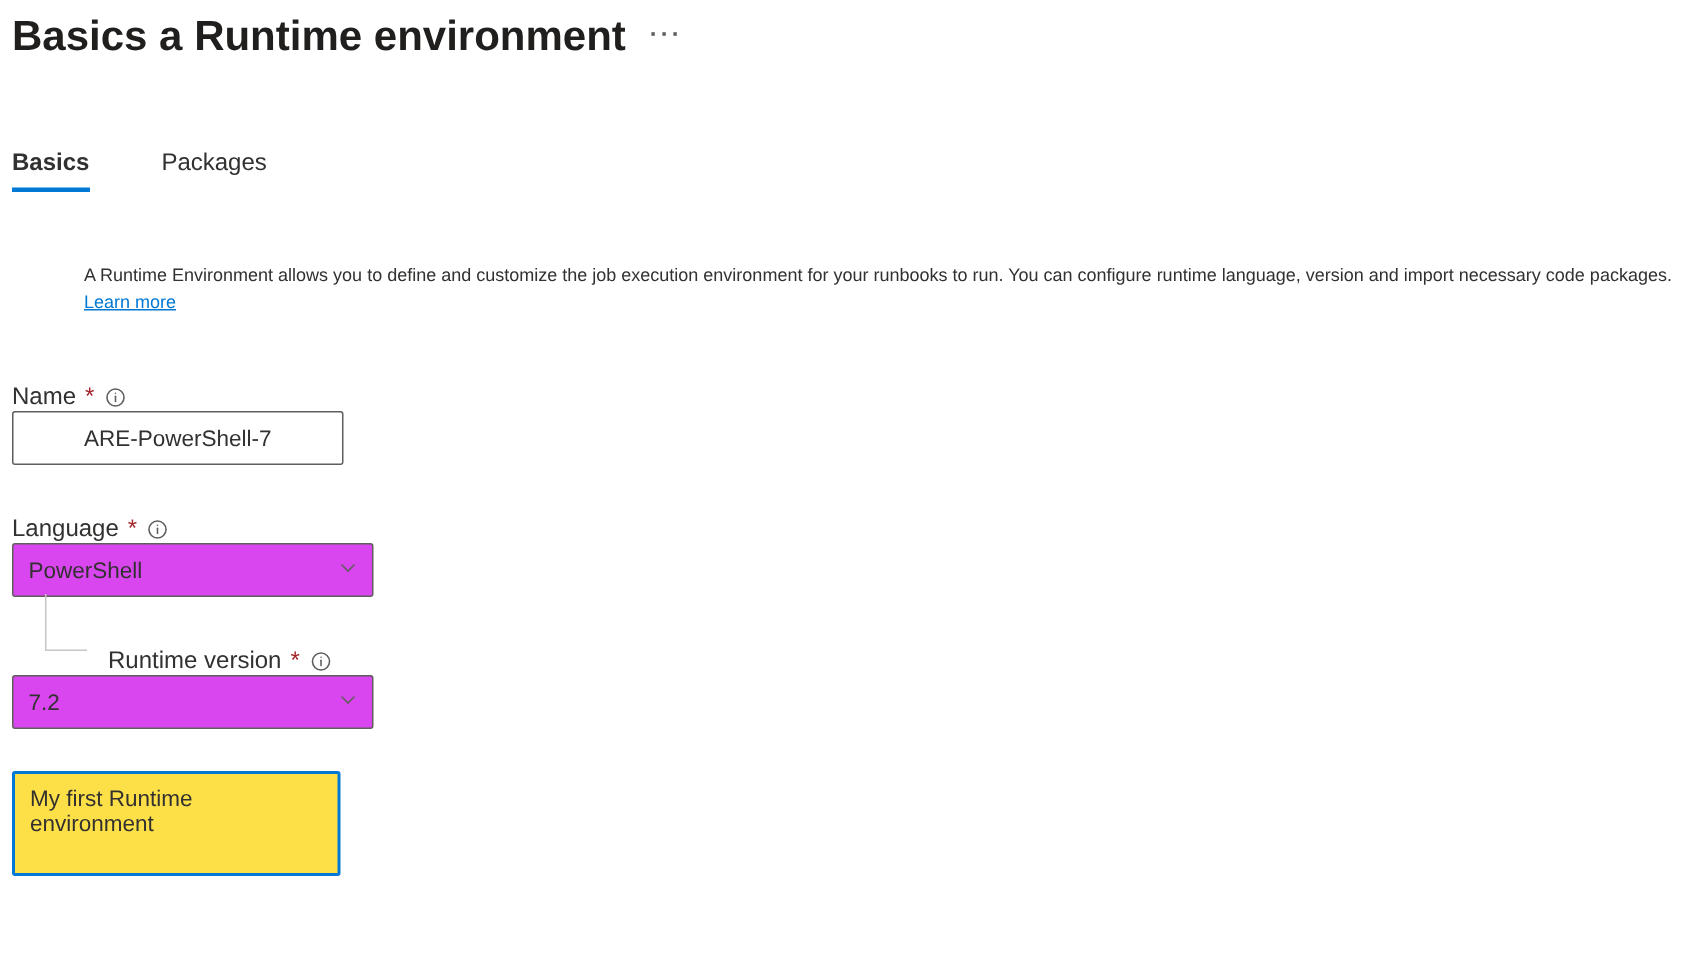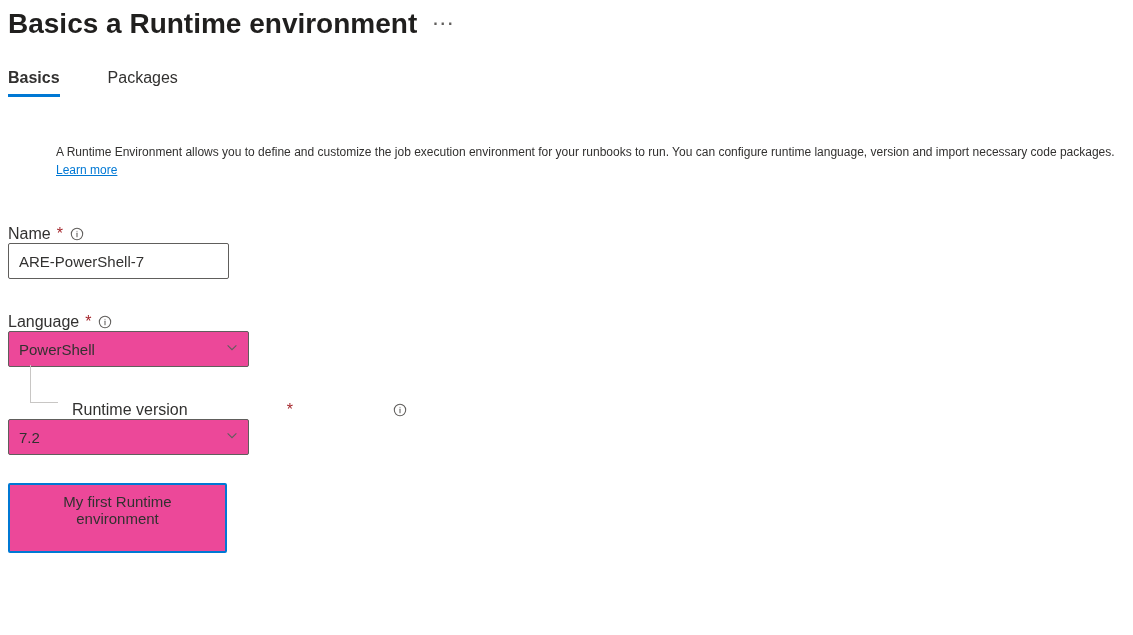--- a/index.html
+++ b/index.html
@@ -26,21 +26,21 @@
     }
     .ellipsis {
       font-size: 16px;
       color: #605e5c;
       letter-spacing: 2px;
       cursor: pointer;
     }
     .tabs {
       display: flex;
       gap: 48px;
-      margin-top: 29px;
+      margin-top: 60px;
       margin-bottom: 48px;
       border-bottom: none;
     }
     .tab {
       font-size: 16px;
       color: #323130;
       padding-bottom: 8px;
       cursor: pointer;
       position: relative;
     }
@@ -79,21 +79,20 @@
       font-size: 16px;
       color: #323130;
       display: flex;
       align-items: center;
       gap: 6px;
       padding-top: 6px;
     }
     .form-label.indented {
       padding-left: 64px;
       position: relative;
-      justify-content: space-between;
     }
     .indent-connector {
       position: absolute;
       left: 22px;
       top: -30px;
       width: 28px;
       height: 38px;
       border-left: 1px solid #c8c6c4;
       border-bottom: 1px solid #c8c6c4;
     }
@@ -119,34 +118,35 @@
     .text-input {
       width: 100%;
       height: 36px;
       padding: 0 10px;
       font-size: 15px;
       font-family: inherit;
       border: 1px solid #605e5c;
       border-radius: 2px;
       background: #fff;
       color: #323130;
+      text-align: center;
     }
     .select-wrap {
       position: relative;
       width: 100%;
     }
     .select-input {
       width: 100%;
       height: 36px;
       padding: 0 30px 0 10px;
       font-size: 15px;
       font-family: inherit;
       border: 1px solid #605e5c;
       border-radius: 2px;
-      background: #ec4899;
+      background: #d946ef;
       color: #323130;
       appearance: none;
       cursor: pointer;
     }
     .chevron {
       position: absolute;
       right: 10px;
       top: 50%;
       transform: translateY(-50%);
       pointer-events: none;
@@ -156,24 +156,23 @@
       height: 14px;
     }
     .textarea-input {
       width: 100%;
       min-height: 70px;
       padding: 8px 10px;
       font-size: 15px;
       font-family: inherit;
       border: 2px solid #0078d4;
       border-radius: 2px;
-      background: #ec4899;
+      background: #fde047;
       color: #323130;
       resize: none;
-      text-align: center;
     }
   </style>
 </head>
 <body>
 
 <div class="page-title">
   <span>Basics a Runtime environment</span>
   <span class="ellipsis">···</span>
 </div>
 

